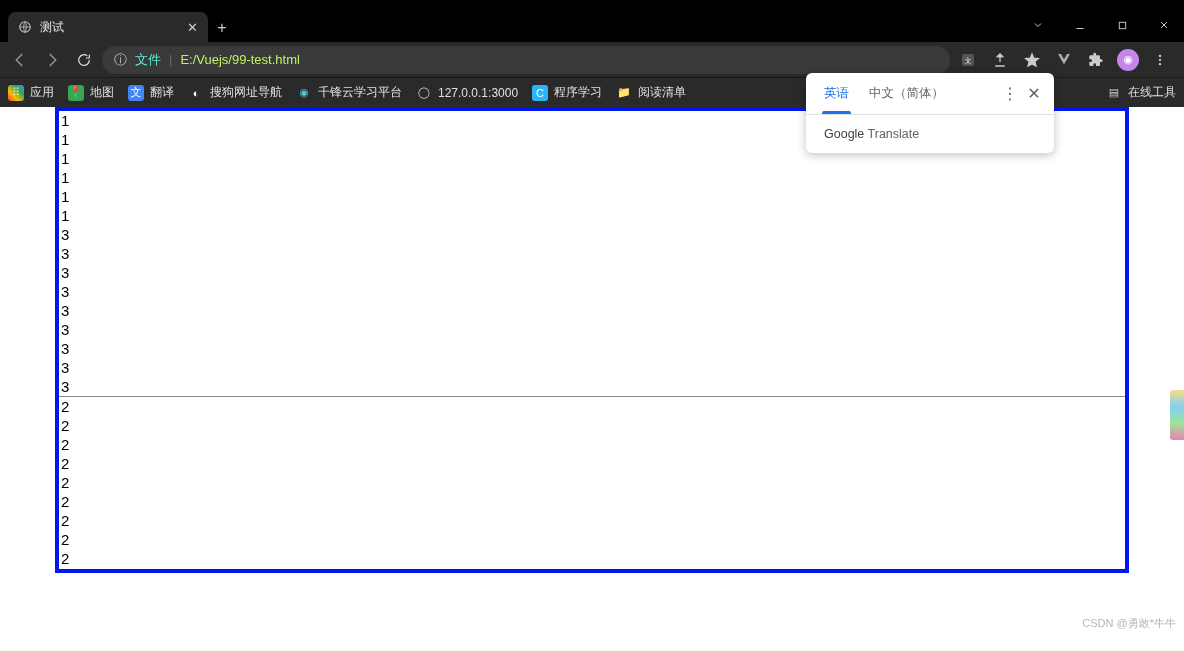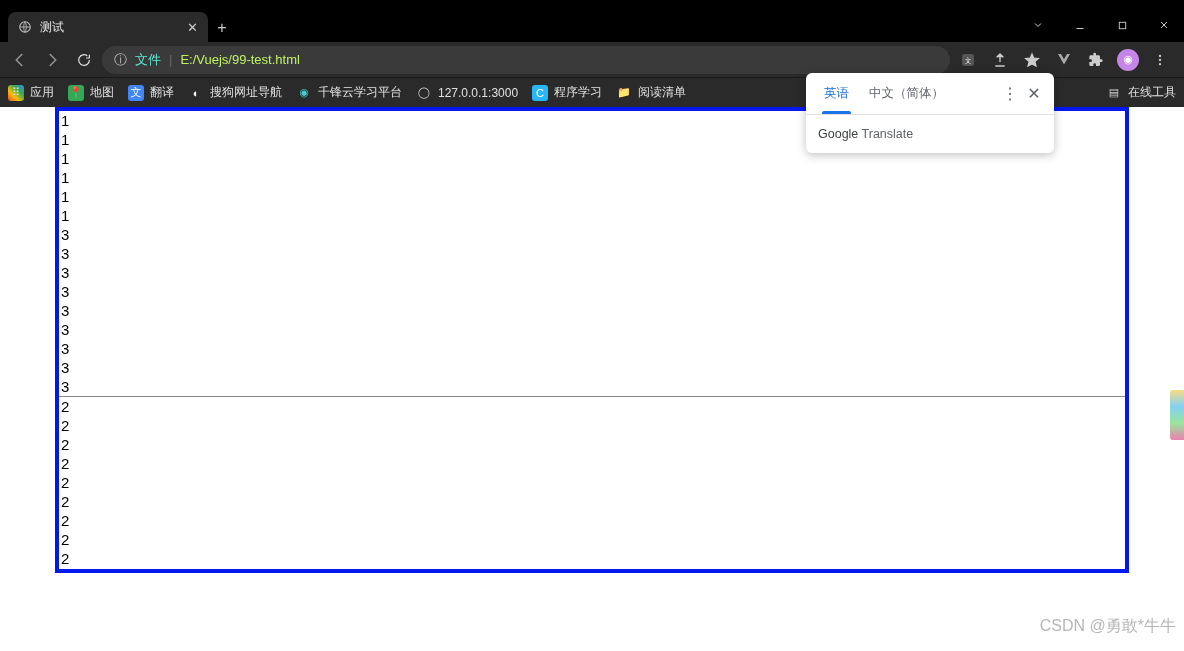--- a/index.html
+++ b/index.html
@@ -53,25 +53,25 @@
     .lower::-webkit-scrollbar-button { display: block; height: 15px; background: #e8e8e8; }
 
     
     .translate-popup { position: absolute; right: 130px; top: 73px; width: 248px; background: #fff; border-radius: 6px; box-shadow: 0 2px 10px rgba(0,0,0,0.25); z-index: 100; }
     .tp-tabs { display: flex; align-items: center; border-bottom: 1px solid #e0e0e0; padding: 0 8px; height: 42px; }
     .tp-tab { padding: 4px 10px; font-size: 12.5px; color: #5f6368; height: 100%; display: flex; align-items: center; cursor: pointer; position: relative; }
     .tp-tab.active { color: #1a73e8; }
     .tp-tab.active::after { content: ''; position: absolute; left: 8px; right: 8px; bottom: 0; height: 3px; background: #1a73e8; border-radius: 2px 2px 0 0; }
     .tp-spacer { flex: 1; }
     .tp-icon { width: 24px; height: 24px; display: flex; align-items: center; justify-content: center; cursor: pointer; color: #5f6368; font-size: 16px; }
-    .tp-body { padding: 12px 12px; font-size: 12.5px; color: #5f6368; }
+    .tp-body { padding: 12px 18px; font-size: 12.5px; color: #5f6368; }
     .tp-body strong { color: #3c4043; font-weight: 500; }
 
     
-    .watermark { position: absolute; right: 8px; bottom: 14px; font-size: 16px; color: rgba(120,120,120,0.55); }
+    .watermark { position: absolute; right: 8px; bottom: 20px; font-size: 11px; color: rgba(120,120,120,0.55); }
 
     
     .side-widget { position: absolute; right: 0; top: 390px; width: 14px; height: 50px; background: linear-gradient(#f5d76e,#6ec8f0,#8adf8a,#e86aa5); border-radius: 3px 0 0 3px; opacity: 0.85; }
   </style>
 </head>
 <body>
 
 <div class="titlebar">
   <div class="titlebar-left"></div>
 </div>

